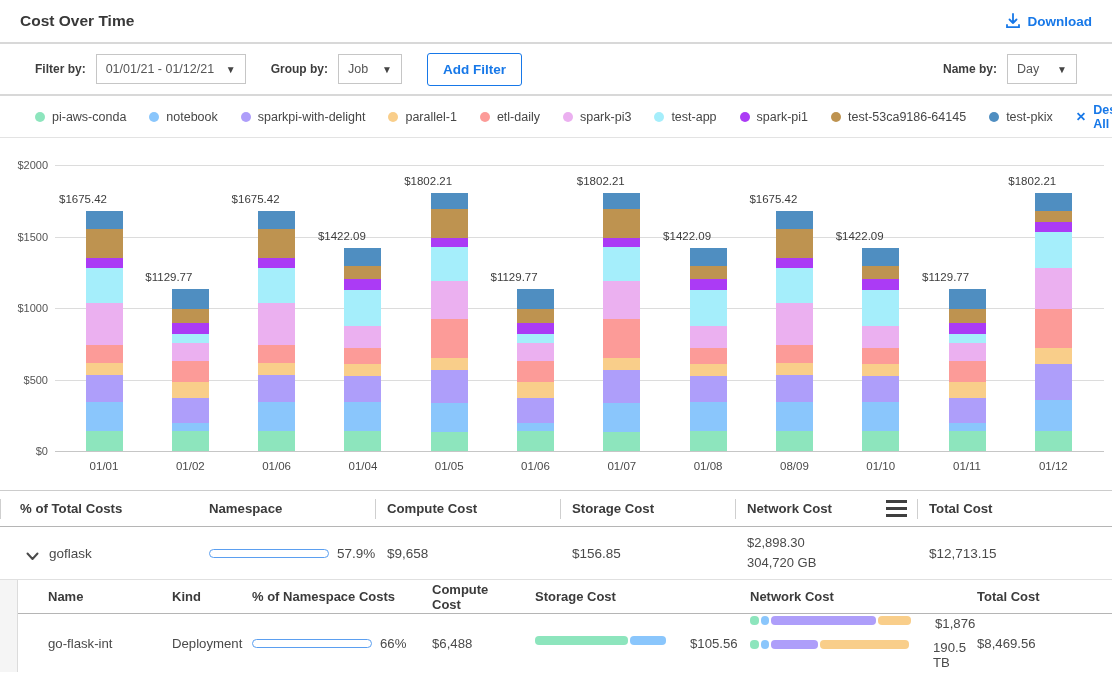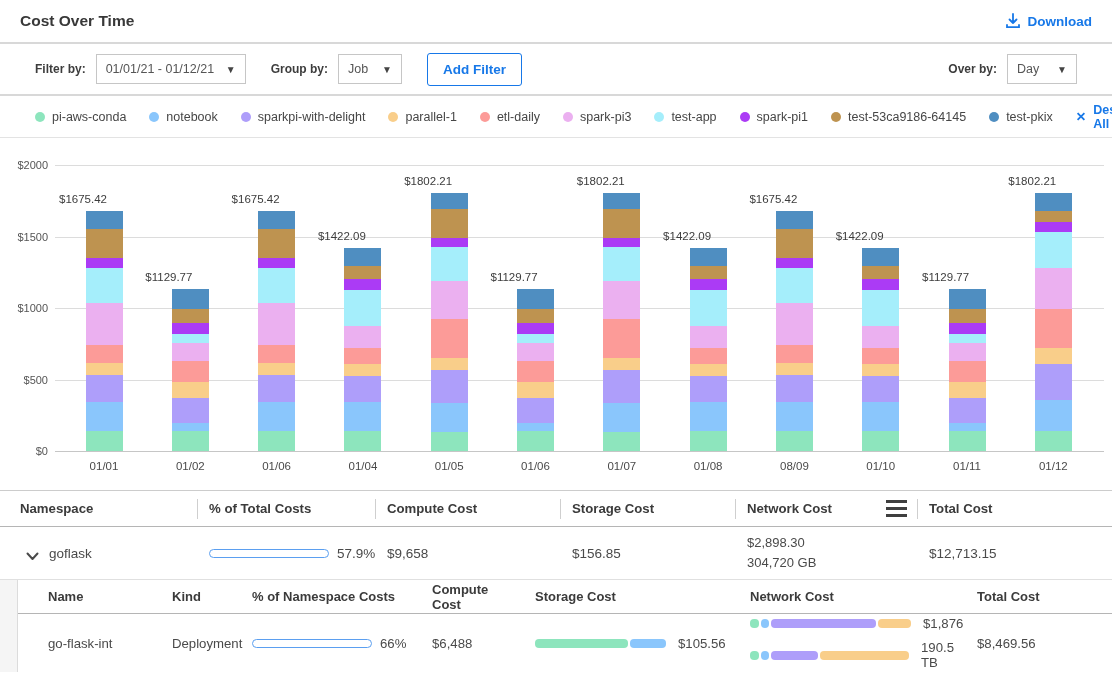--- a/index.html
+++ b/index.html
@@ -75,21 +75,21 @@
   .ngrid { display:grid; grid-template-columns:139px 80px 180px 103px 215px 227px 1fr; align-items:center; }
   .nhead { height:34px; border-bottom:1px solid #b5b5b5; }
   .nth { font-size:13px; font-weight:bold; color:#3b3b3b; padding-left:15px; position:relative;
     display:flex; align-items:center; height:100%; }
   .nth:first-child { padding-left:30px; }
   .nrow { height:58px; }
   .ntd { font-size:13.2px; color:#4a4a4a; padding-left:15px; position:relative; }
   .ntd:first-child { padding-left:30px; }
   .minibar { display:flex; gap:2px; align-items:center; flex:0 0 auto; }
   .minibar span { display:block; height:9px; border-radius:4px; }
-  .bar-label-cell { display:flex; align-items:center; gap:12px; }
+  .bar-label-cell { display:flex; align-items:flex-start; gap:24px; }
   .net-rows { display:flex; flex-direction:column; gap:9px; }
   svg { display:block; }
 </style>
 </head>
 <body>
 
 <div class="topbar">
   <div class="title">Cost Over Time</div>
   <div class="download">
     <span>
@@ -109,21 +109,21 @@
     <span class="caret">▼</span>
   </div>
   <div class="gap25"></div>
   <span class="flabel">Group by:</span>
   <div class="select" style="width:64px">
     <span>Job</span>
     <span class="caret">▼</span>
   </div>
   <button class="add-filter">Add Filter</button>
   <div class="viewby">
-    <span class="flabel">Over by:</span>
+    <span class="flabel">Name by:</span>
     <div class="select" style="width:70px">
       <span>Day</span>
       <span class="caret">▼</span>
     </div>
   </div>
 </div>
 
 <div class="legendbar">
 
   <div class="legend-item">
@@ -324,25 +324,25 @@
     <div class="bar-seg" style="left: 1034.8px; top: 93.638px; height: 35.893px; background: rgb(165, 238, 251);"></div>
     <div class="bar-seg" style="left: 1034.8px; top: 83.628px; height: 10.01px; background: rgb(171, 59, 245);"></div>
     <div class="bar-seg" style="left: 1034.8px; top: 72.903px; height: 10.725px; background: rgb(190, 147, 80);"></div>
     <div class="bar-seg" style="left: 1034.8px; top: 55.284px; height: 17.619px; background: rgb(79, 142, 193);"></div>
     <div class="bar-total" style="left: 1008.3px; top: 37.284px;">$1802.21</div>
     <div class="xtick" style="left: 1018.3px; top: 322px;">01/12</div>
   </div>
 
 <div class="tablewrap">
   <div class="tgrid thead">
-    <div class="th">Namespace</div>
     <div class="th">
         <i class="sep"></i>
         <span>% of Total Costs</span>
       </div>
+    <div class="th">Namespace</div>
     <div class="th">
         <i class="sep"></i>
         <span>Compute Cost</span>
       </div>
     <div class="th">
         <i class="sep"></i>
         <span>Storage Cost</span>
       </div>
     <div class="th">
         <i class="sep"></i>

